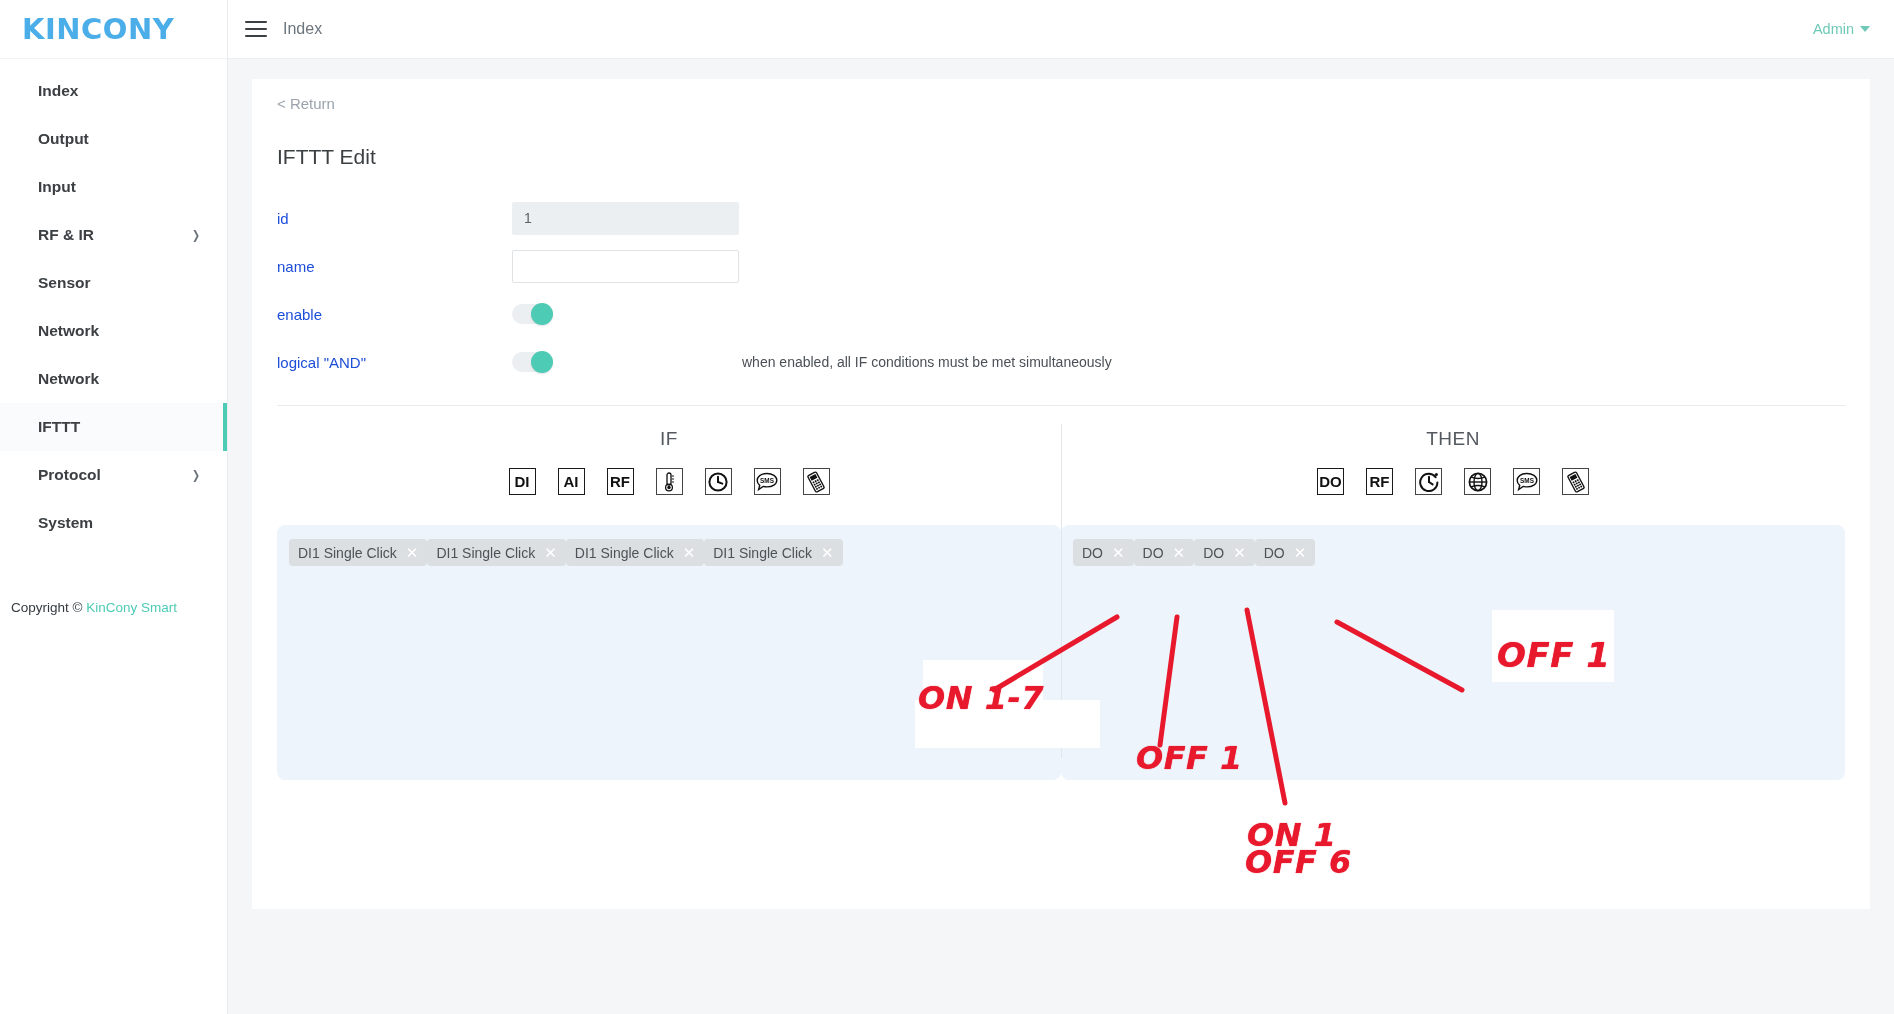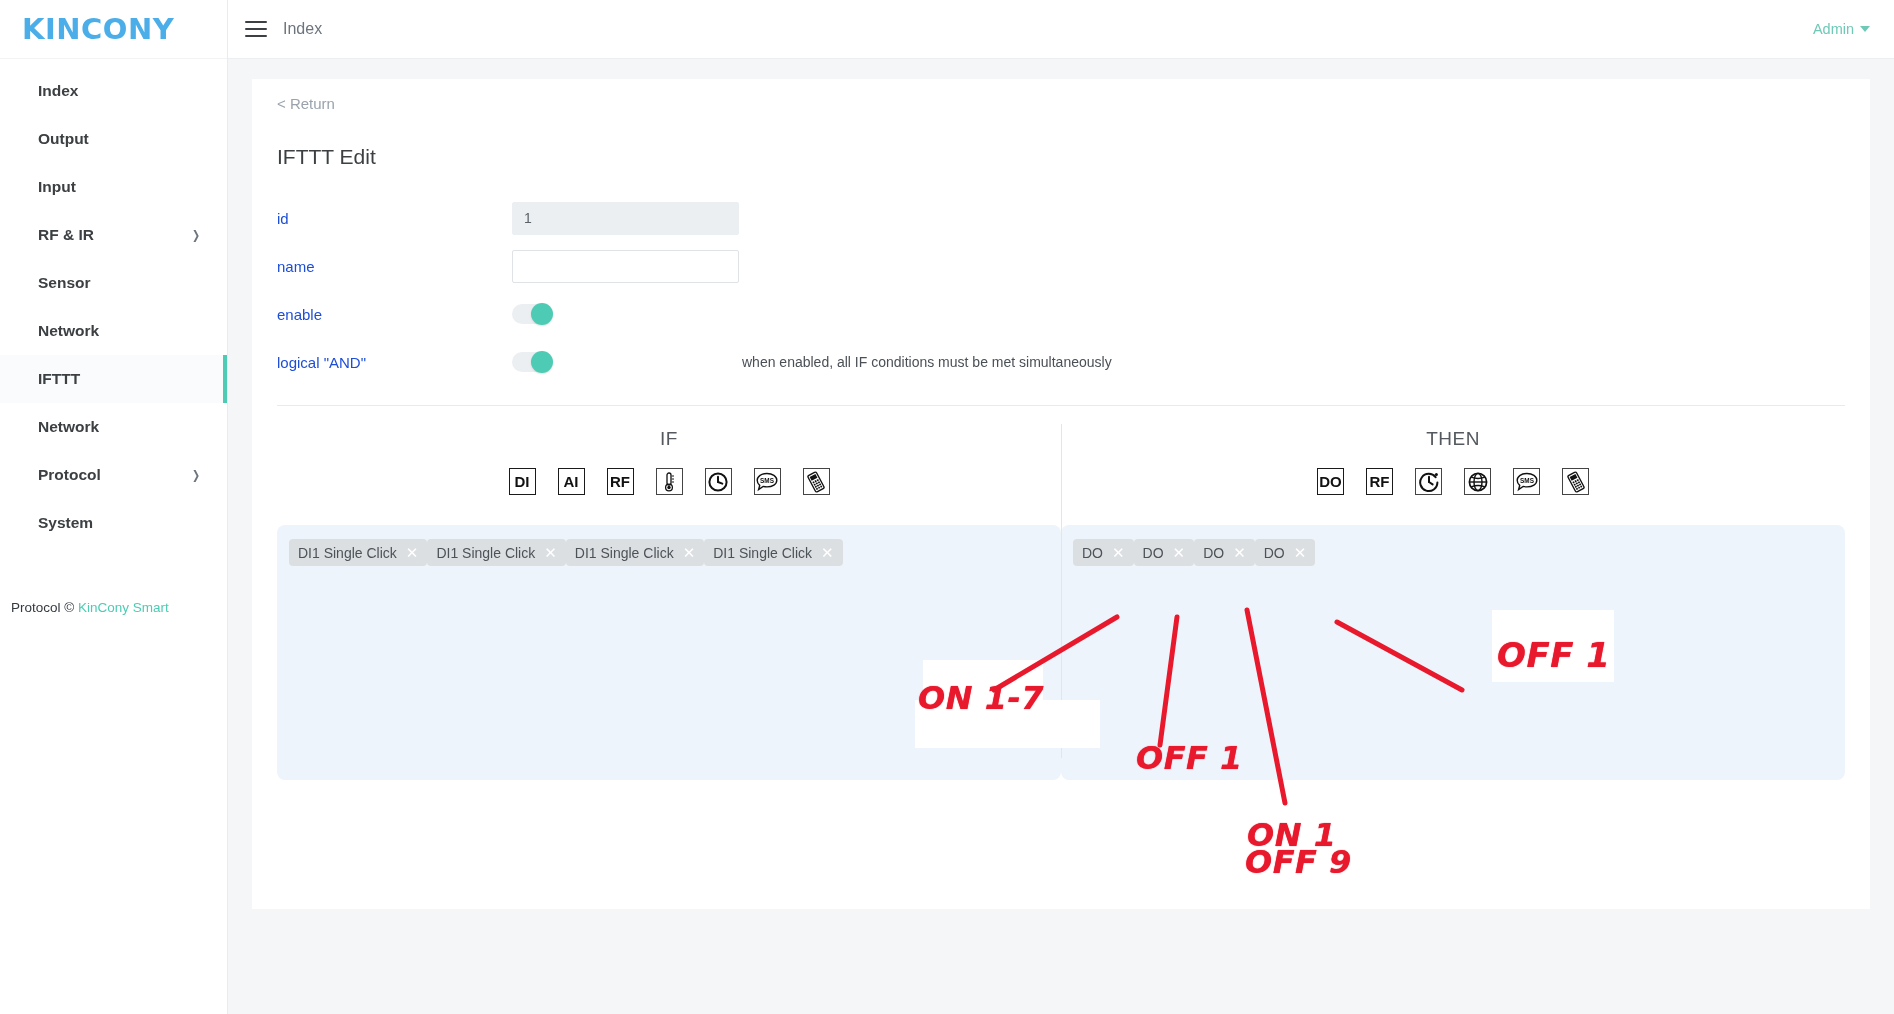--- a/index.html
+++ b/index.html
@@ -291,37 +291,37 @@
       <div class="nav-item">
         <span class="nav-label">RF &amp; IR</span>
         <span class="caret">❯</span>
       </div>
       <div class="nav-item">
         <span class="nav-label">Sensor</span>
       </div>
       <div class="nav-item">
         <span class="nav-label">Network</span>
       </div>
+      <div class="nav-item">
+        <span class="nav-label">Network</span>
+      </div>
       <div class="nav-item active">
         <span class="nav-label">IFTTT</span>
       </div>
       <div class="nav-item">
-        <span class="nav-label">Network</span>
-      </div>
-      <div class="nav-item">
         <span class="nav-label">Protocol</span>
         <span class="caret">❯</span>
       </div>
       <div class="nav-item">
         <span class="nav-label">System</span>
       </div>
     </nav>
 
     <div class="copyright">
-      <span>Protocol © </span><span class="cc-link">KinCony Smart</span>
+      <span>Copyright © </span><span class="cc-link">KinCony Smart</span>
     </div>
   </aside>
 
   <header class="topbar">
     <div class="hamburger">
       <span></span>
         <span></span>
         <span></span>
     </div>
     <div class="topbar-title">Index</div>
@@ -547,17 +547,17 @@
         <line x1="1117" y1="617" x2="994" y2="690"></line>
         <line x1="1177" y1="617" x2="1160" y2="745"></line>
         <line x1="1247" y1="610" x2="1285" y2="803"></line>
         <line x1="1337" y1="622" x2="1462" y2="690"></line>
       </g>
     </svg>
 
     <div class="anno-text" style="left:918px; top:679px; font-size:32px;">ON 1-7</div>
     <div class="anno-text" style="left:1136px; top:739px; font-size:32px;">OFF 1</div>
     <div class="anno-text" style="left:1247px; top:816px; font-size:32px;">ON 1</div>
-    <div class="anno-text" style="left:1245px; top:843px; font-size:32px;">OFF 9</div>
+    <div class="anno-text" style="left:1245px; top:843px; font-size:32px;">OFF 6</div>
     <div class="anno-text" style="left:1497px; top:635px; font-size:34px;">OFF 1</div>
   </div>
 
 </div>
 
 </body></html>

